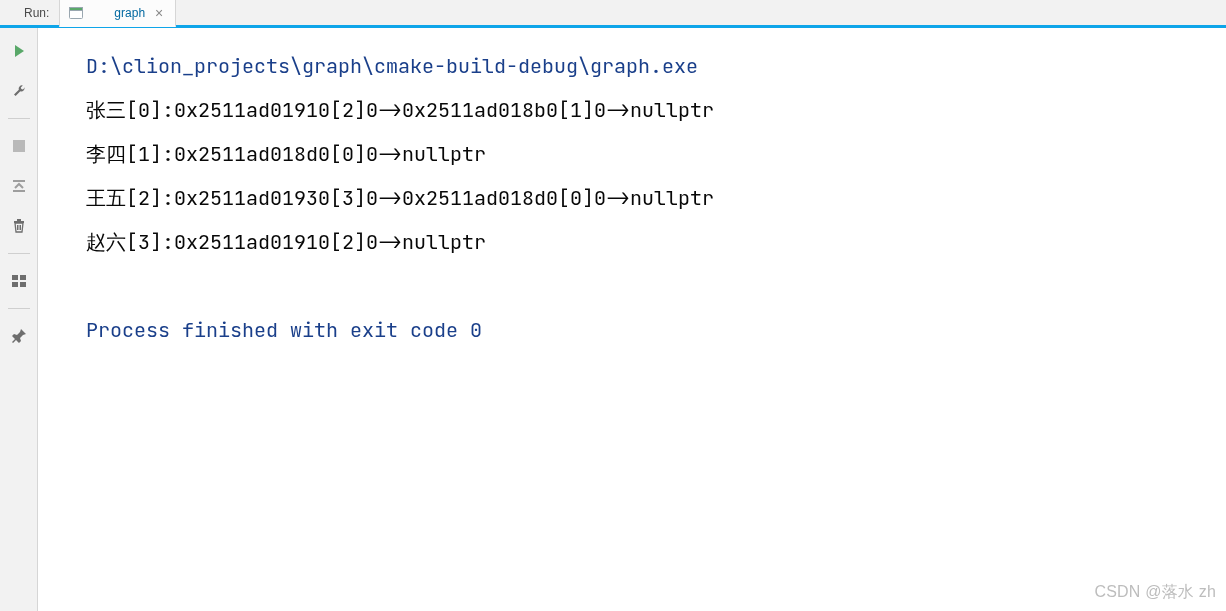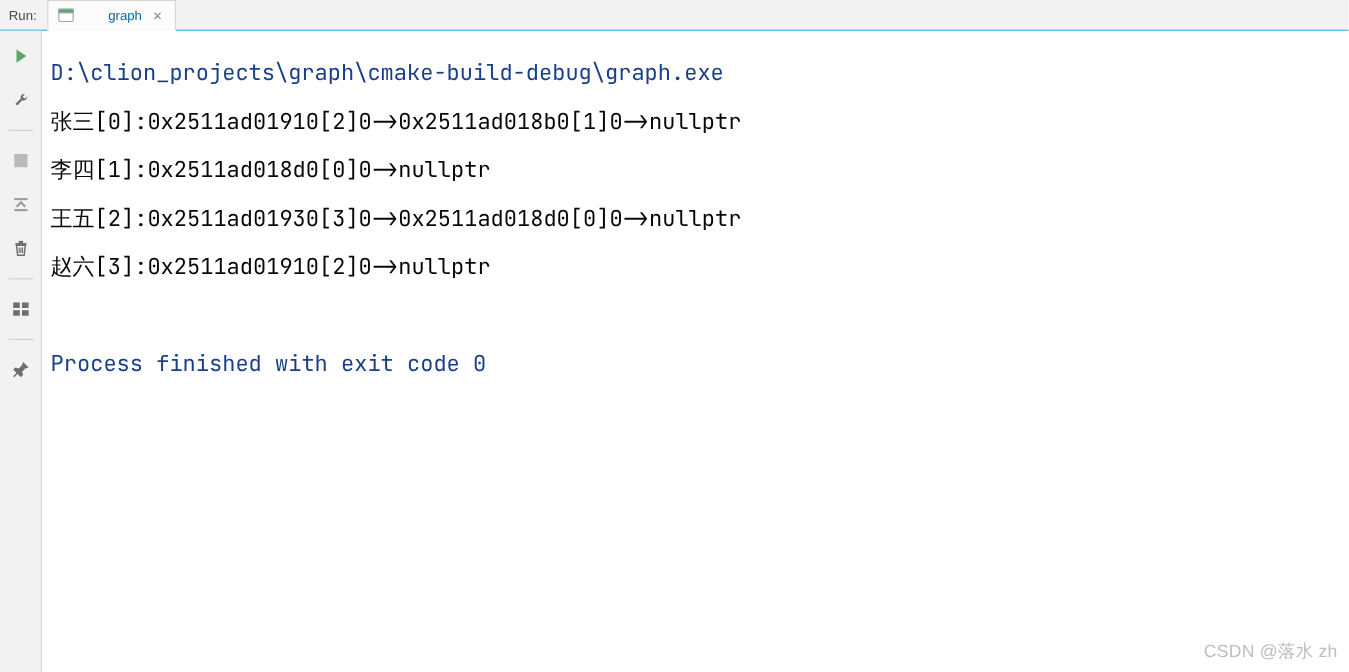--- a/index.html
+++ b/index.html
@@ -11,22 +11,22 @@
       background: #ffffff;
       display: flex;
       flex-direction: column;
     }
     
     .topbar {
       display: flex;
       align-items: center;
       height: 28px;
       background: #f2f2f2;
-      border-bottom: 1px solid #0ea5e9;
-      padding-left: 8px;
+      border-bottom: 3px solid #0ea5e9;
+      padding-left: 24px;
       font-size: 12px;
       color: #4a4a4a;
       text-align: center;
     }
     .topbar .run-label {
       padding-right: 10px;
       white-space: nowrap;
     }
     .tab {
       display: flex;
@@ -93,20 +93,21 @@
       background: #cfcfcf;
       margin: 0 0 14px 0;
     }
 
     
     .console {
       flex: 1 1 auto;
       padding: 16px 8px 8px 8px;
       overflow: auto;
       position: relative;
+      margin-left: 40px;
     }
     .console pre {
       font-family: "JetBrains Mono", "Consolas", "Menlo", monospace;
       font-size: 20px;
       line-height: 44px;
       white-space: pre;
       color: #080808;
     }
     .console .cmd-path { color: #1a3f8a; }
     .console .exit-msg { color: #1a3f8a; }

